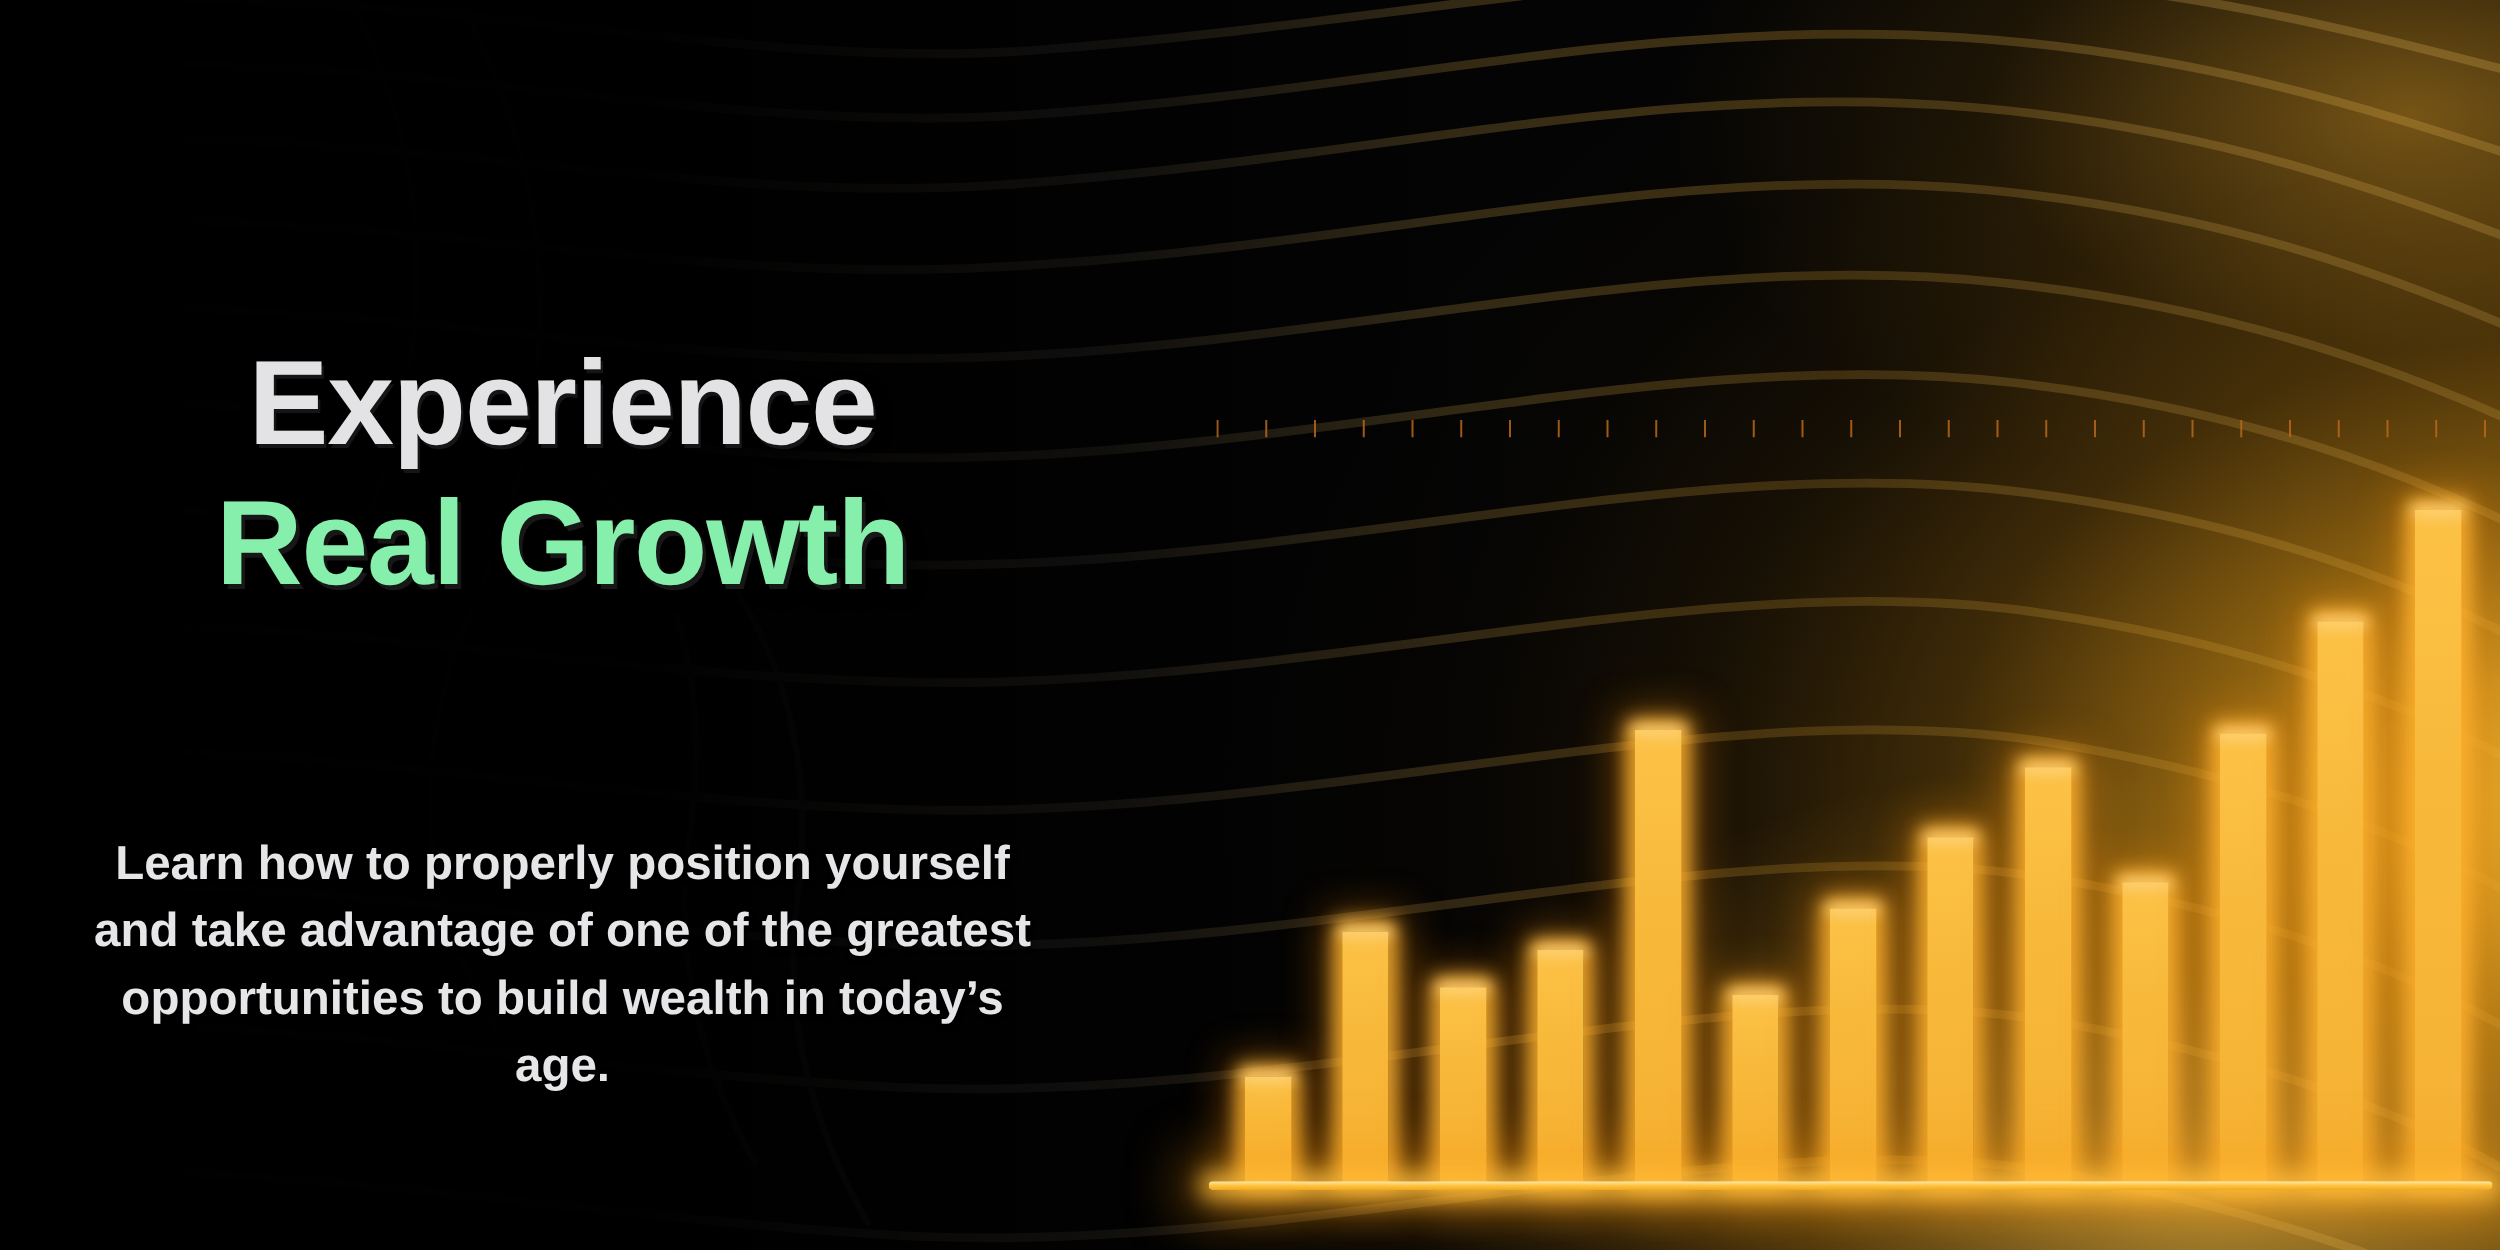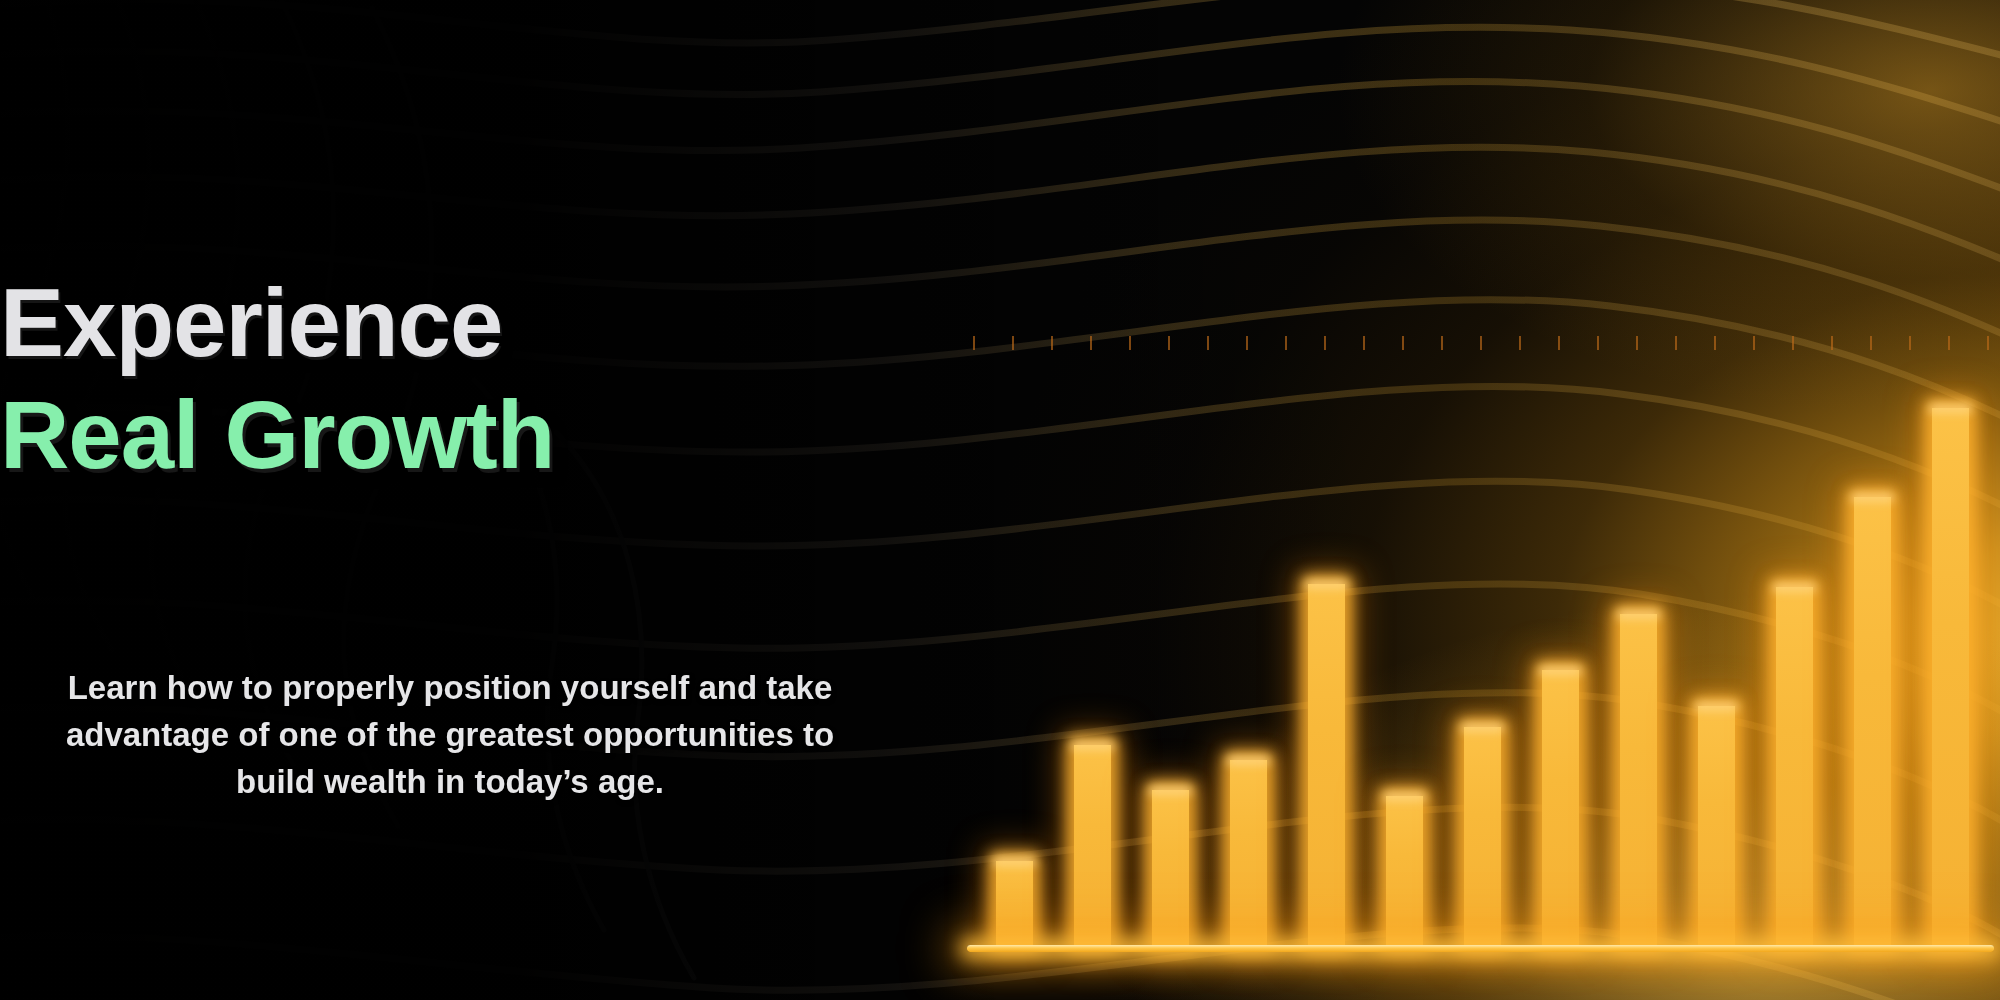--- a/index.html
+++ b/index.html
@@ -48,34 +48,34 @@
   }
 
   .topo{position:absolute;inset:0;}
   .topo svg{display:block;width:2000px;height:1000px;}
 
   
   .text-col{
     position:absolute;left:0px;top:0px;width:900px;height:1000px;
   }
   .headline{
-    position:absolute;left:0;top:275px;width:900px;
+    position:absolute;left:0;top:275px;width:900px;text-align:center;
     font-size:96px;line-height:1.0;font-weight:700;letter-spacing:-1px;
   }
   .line-1{
     display:block;color:#e3e3e6;
     text-shadow:2px 3px 0px rgba(22,22,22,0.95), 4px 6px 10px rgba(0,0,0,0.85);
   }
   .line-2{
     display:block;margin-top:16px;color:#86efac;
     text-shadow:3px 4px 0px rgba(24,24,24,0.96), 5px 7px 12px rgba(0,0,0,0.85);
   }
   .paragraph{
     position:absolute;left:60px;top:665px;width:780px;text-align:center;
-    color:#e6e6e8;font-size:33px;line-height:1.42;font-weight:700;
+    color:#e6e6e8;font-size:38px;line-height:1.42;font-weight:700;
     text-shadow:1px 2px 4px rgba(0,0,0,0.9);
   }
 
   
   .chart{position:absolute;left:973px;top:348px;width:1027px;height:600px;}
   .grid-layer{position:absolute;left:0;top:0;width:1027px;height:600px;}
   .grid-layer svg{display:block;}
 
   .bars{position:absolute;left:0;top:0;width:1027px;height:597px;}
   .bar{

